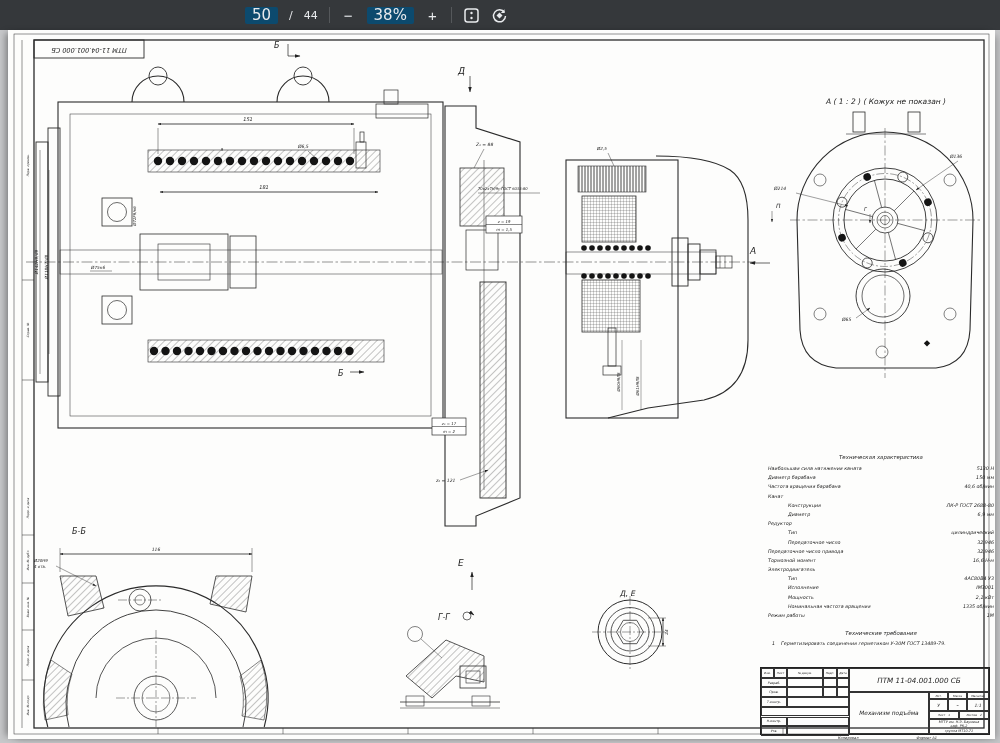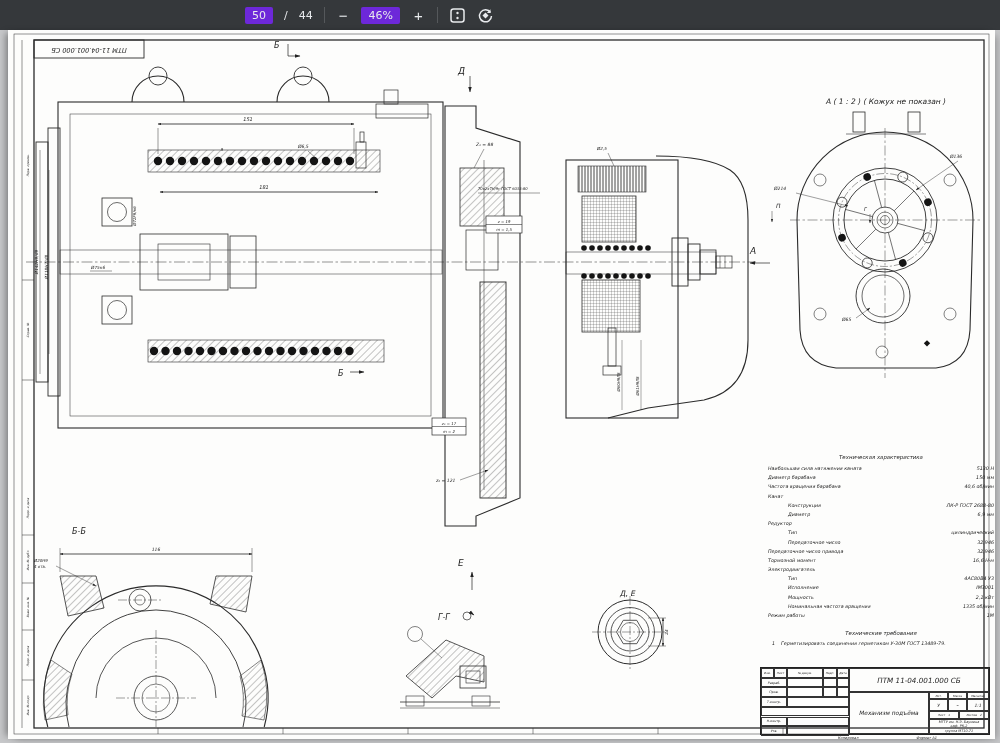--- a/index.html
+++ b/index.html
@@ -1,20 +1,20 @@
 <!DOCTYPE html>
 <html><head>
 <meta charset="utf-8">
 <style>
   html,body{margin:0;padding:0;background:#c7c8ca;width:1000px;height:743px;overflow:hidden;
             font-family:"DejaVu Sans",sans-serif;}
   
   .toolbar{position:absolute;left:0;top:0;width:1000px;height:30px;background:#35383b;
            display:flex;align-items:center;box-sizing:border-box;padding-left:245px;gap:11px;}
-  .tb-box{background:#6d28d9;color:#e8eaed;font-size:11px;padding:2px 7px;border-radius:2px;line-height:13px;}
+  .tb-box{background:#0c4a6e;color:#e8eaed;font-size:15px;padding:2px 7px;border-radius:2px;line-height:13px;}
   .tb-text{color:#e8eaed;font-size:11px;}
   .tb-div{width:1px;height:16px;background:#55585b;}
   .tb-btn{color:#e8eaed;font-size:15px;line-height:15px;background:none;border:none;cursor:pointer;padding:0 3px;}
   .tb-icon{width:17px;height:17px;display:inline-block;cursor:pointer;}
   
   .page{position:absolute;left:8px;top:30px;width:987px;height:709px;background:#fdfdfc;
         box-shadow:-5px 0 7px -3px rgba(0,0,0,.4),5px 3px 7px -3px rgba(0,0,0,.25);}
   .page svg{position:absolute;left:0;top:0;}
   svg text{font-family:"DejaVu Sans",sans-serif;font-style:italic;fill:#1c1c1c;stroke:none;}
   
@@ -34,21 +34,21 @@
 </style>
 </head>
 <body>
 
 <div class="toolbar">
   <span class="tb-box">50</span>
   <span class="tb-text">/</span>
   <span class="tb-text">44</span>
   <span class="tb-div"></span>
   <button class="tb-btn">−</button>
-  <span class="tb-box">46%</span>
+  <span class="tb-box">38%</span>
   <button class="tb-btn">+</button>
   <span class="tb-div"></span>
   <span class="tb-icon">
     <svg width="17" height="17" viewBox="0 0 17 17">
       <rect x="2" y="2" width="13" height="13" rx="2.5" fill="none" stroke="#e8eaed" stroke-width="1.5"></rect>
       <circle cx="8.5" cy="6" r="1.2" fill="#e8eaed"></circle>
         <circle cx="8.5" cy="11" r="1.2" fill="#e8eaed"></circle>
     </svg>
   </span>
   <span class="tb-icon">

